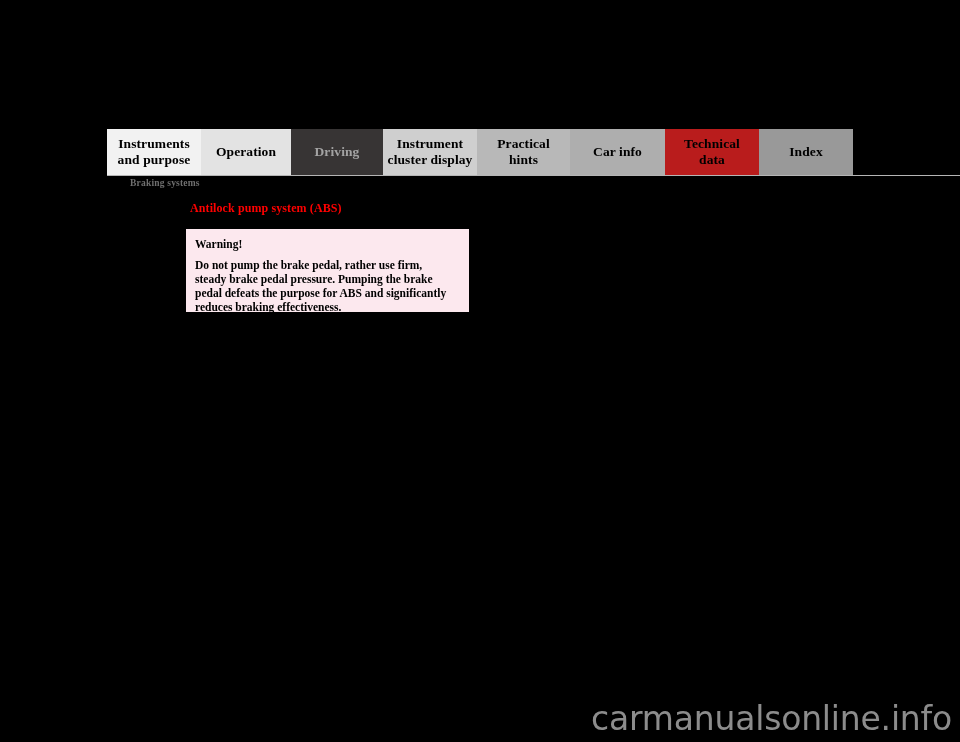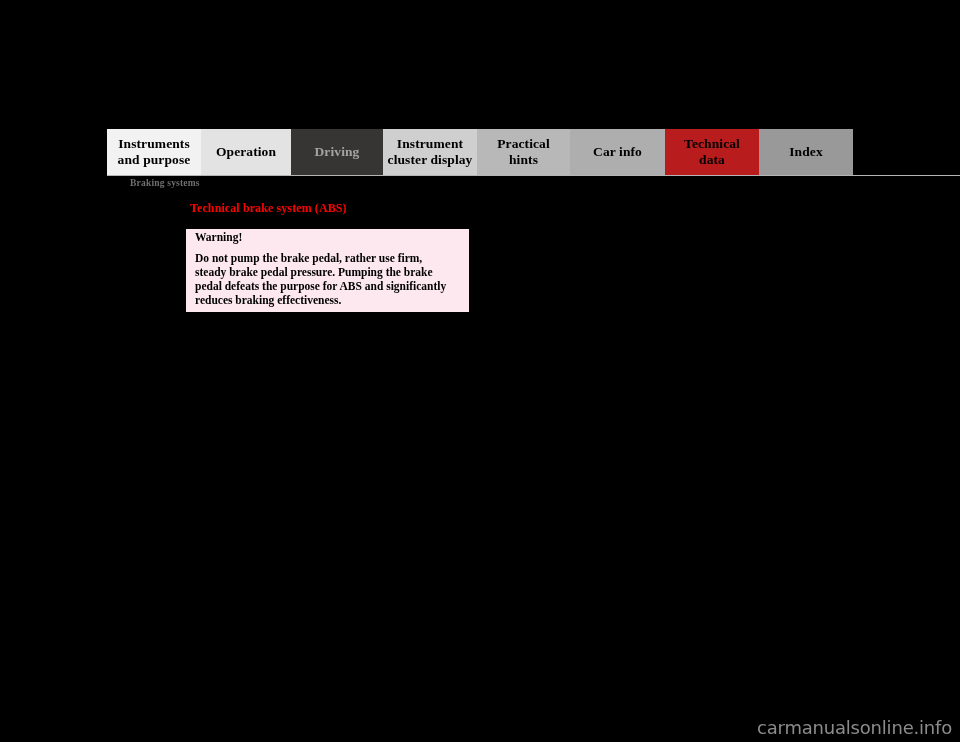--- a/index.html
+++ b/index.html
@@ -69,21 +69,21 @@
 
   
   #warning-box {
     position: absolute;
     left: 186px;
     top: 229px;
     width: 283px;
     height: 83px;
     background: #fce8ee;
     box-sizing: border-box;
-    padding: 2px 9px 0 9px;
+    padding: 9px 9px 0 9px;
   }
   #warning-title {
     font-family: "Liberation Serif", serif;
     font-weight: bold;
     font-size: 11.5px;
     color: #000000;
     margin: 0 0 8px 0;
   }
   #warning-body {
     font-family: "Liberation Serif", serif;
@@ -94,21 +94,21 @@
     margin: 0;
   }
   #warning-body .wline { display: block; white-space: nowrap; }
 
   
   #watermark {
     position: absolute;
     right: 8px;
     bottom: 4px;
     font-family: "DejaVu Sans", sans-serif;
-    font-size: 18px;
+    font-size: 33px;
     color: #8c8c8c;
     letter-spacing: -0.2px;
     white-space: nowrap;
   }
 </style>
 </head>
 <body style="background: rgb(0, 0, 0);">
 
 <div id="tab-bar">
     <div class="tab" style="background: rgb(242, 242, 242); color: rgb(0, 0, 0); width: 94px; flex: 0 0 94px;">
@@ -151,21 +151,21 @@
     </div>
     <div class="tab" style="background: rgb(153, 153, 153); color: rgb(0, 0, 0); width: 94px; flex: 0 0 94px;">
       <div>
         <span class="tab-label">Index</span>
       </div>
     </div>
   </div>
 
 <div id="section-label">Braking systems</div>
 
-<div id="topic-heading">Technical brake system (ABS)</div>
+<div id="topic-heading">Antilock pump system (ABS)</div>
 
 <div id="warning-box" style="background: rgb(252, 232, 238);">
   <p id="warning-title">Warning!</p>
   <p id="warning-body">
       <span class="wline">Do not pump the brake pedal, rather use firm,</span>
       <span class="wline">steady brake pedal pressure. Pumping the brake</span>
       <span class="wline">pedal defeats the purpose for ABS and significantly</span>
       <span class="wline">reduces braking effectiveness.</span>
     </p>
 </div>

